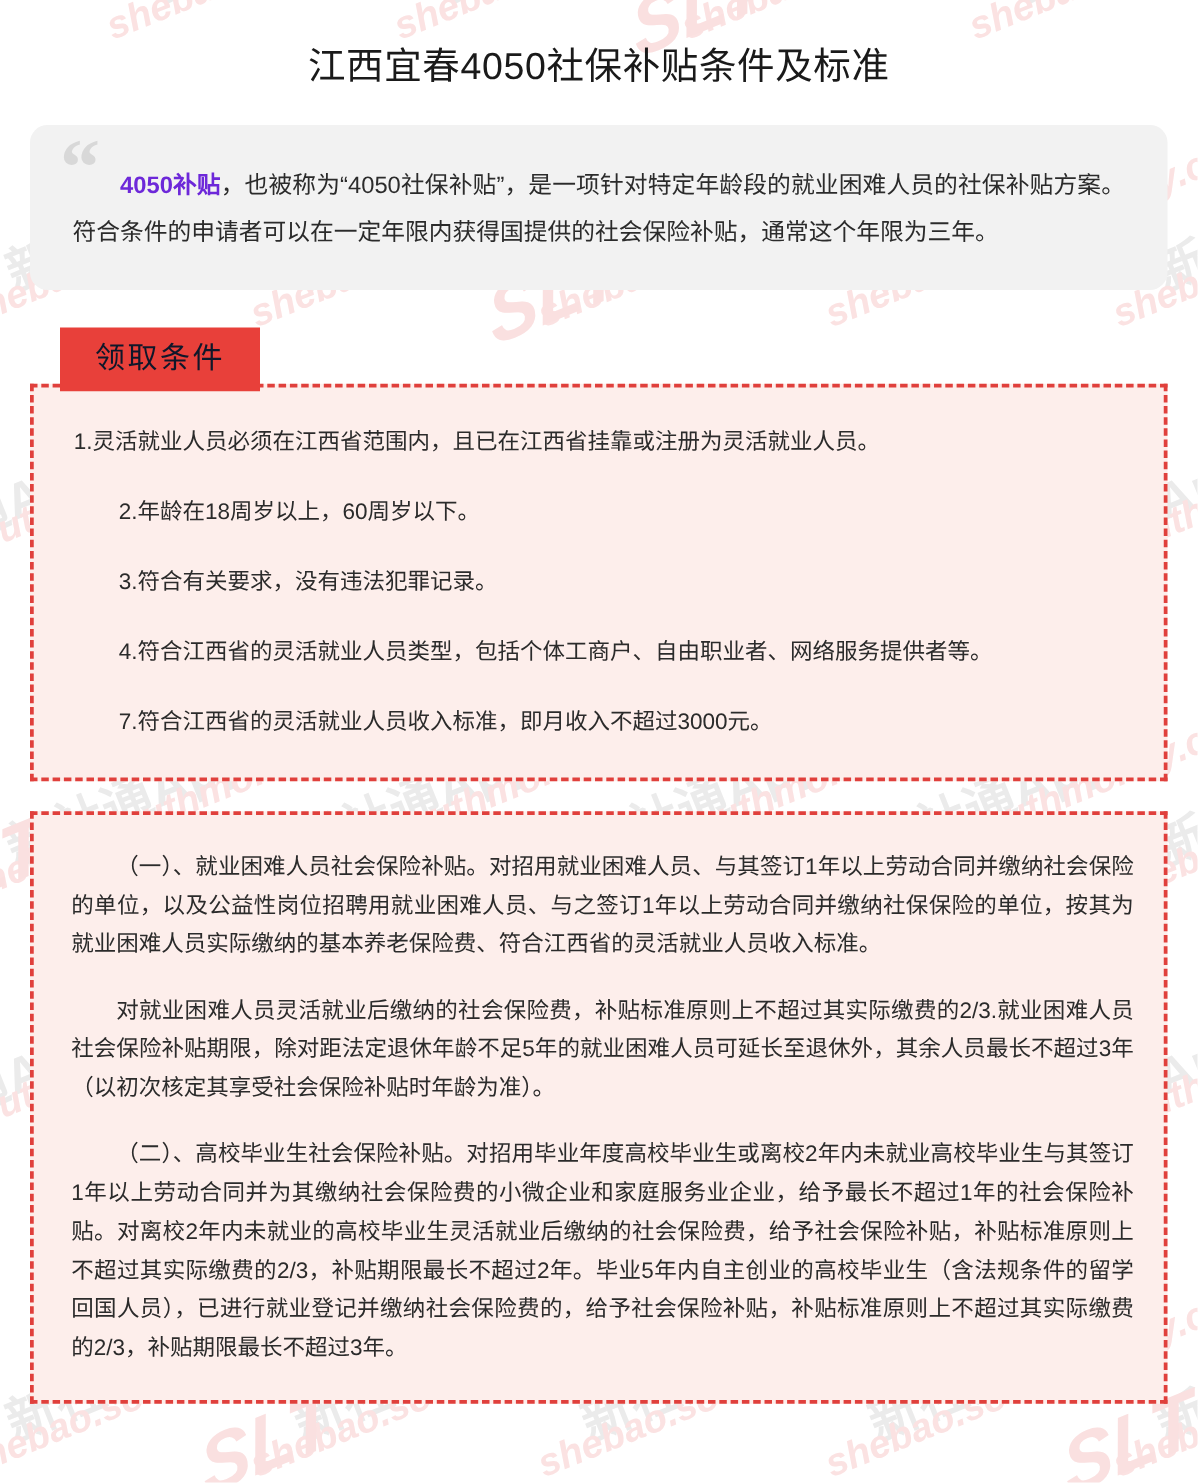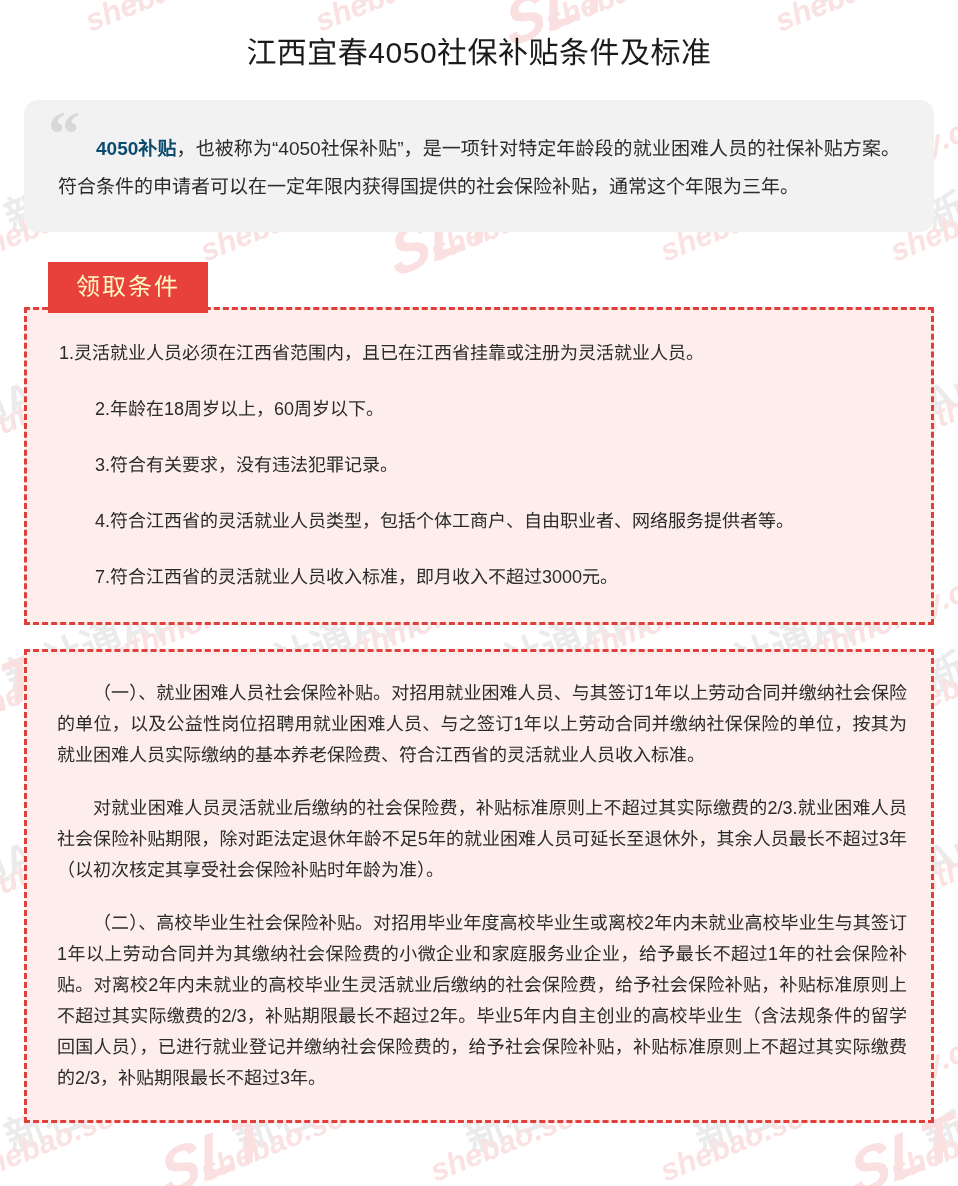--- a/index.html
+++ b/index.html
@@ -95,33 +95,33 @@
   .intro-text {
     font-size: 19px;
     line-height: 38px;
     color: #2b2b2b;
     text-indent: 38px;
     margin: 0;
     text-align: justify;
   }
   .intro-text b {
     font-weight: 700;
-    color: #0c4a6e;
+    color: #6d28d9;
   }
 
   
   .section {
     position: relative;
     margin: 30px 24px 0 24px;
     z-index: 3;
   }
   .section-header {
     display: inline-block;
     background: #e8403a;
-    color: #fef9c3;
+    color: #0f172a;
     font-size: 24px;
     line-height: 1;
     padding: 13px 28px 14px 28px;
     position: relative;
     z-index: 4;
     margin-left: 24px;
     letter-spacing: 2px;
   }
   .section-body {
     border: 3px dashed #e0403c;

